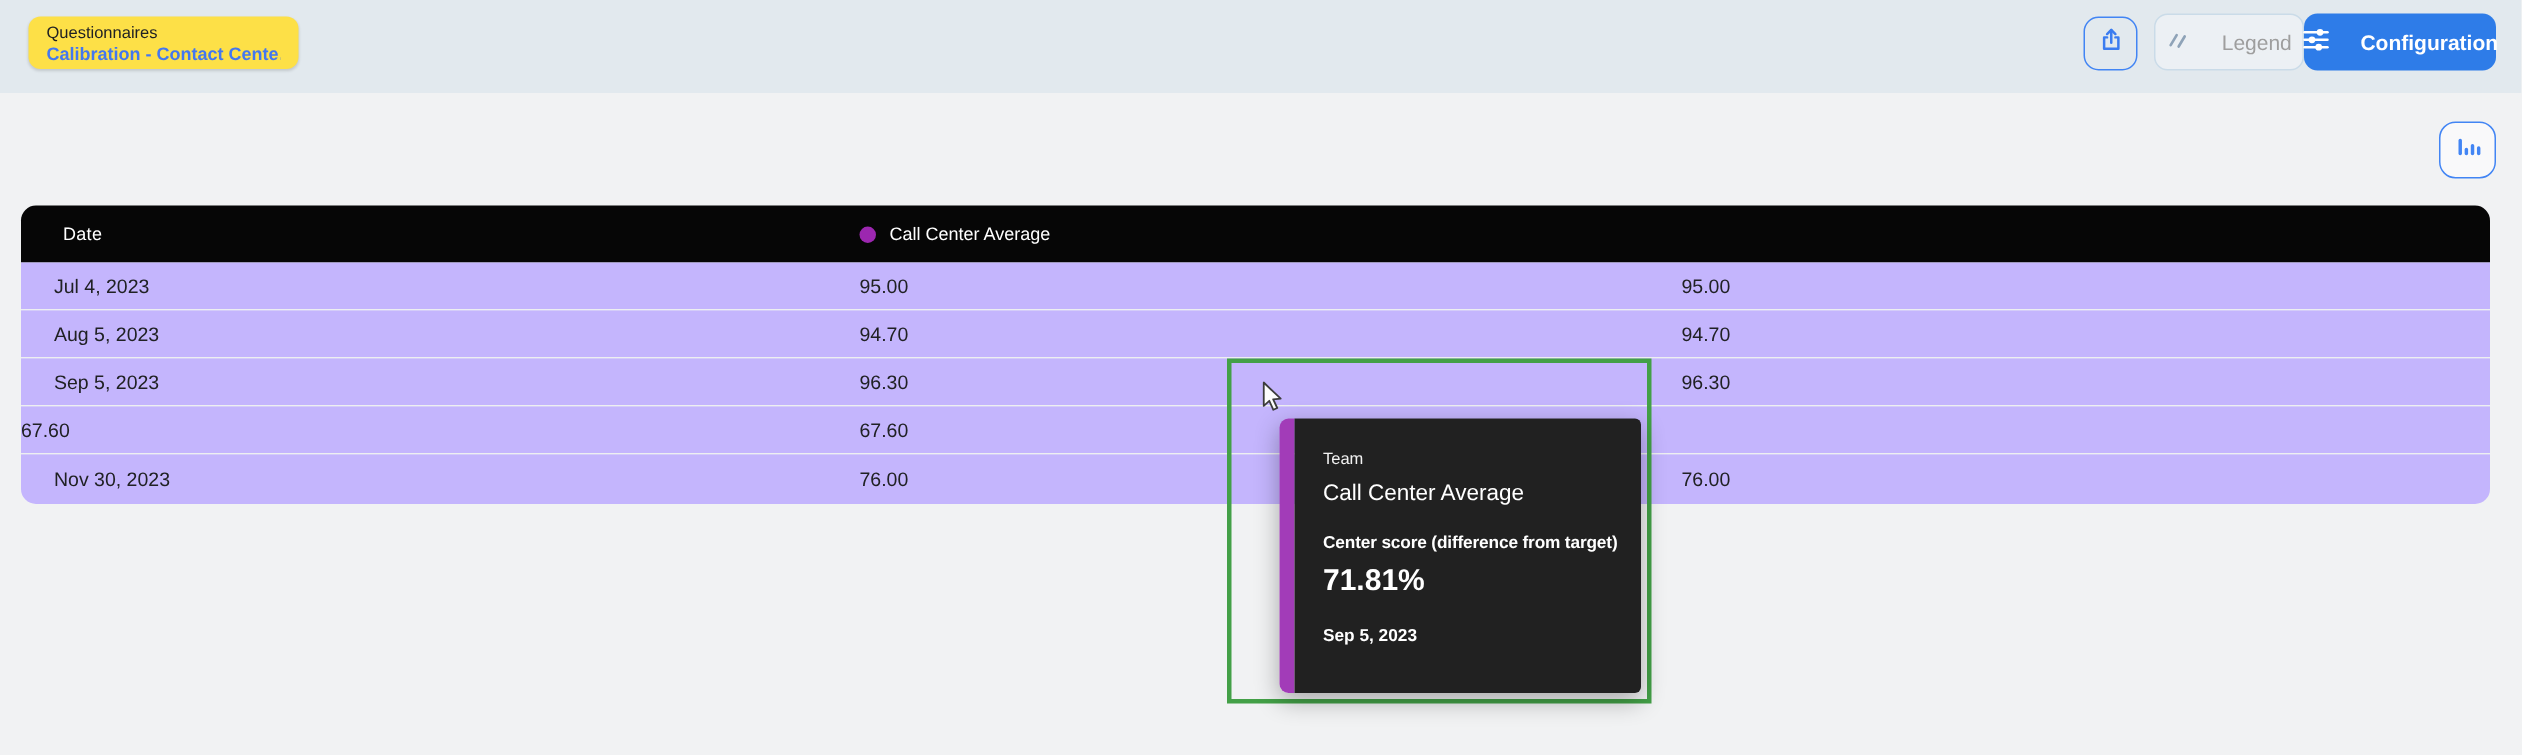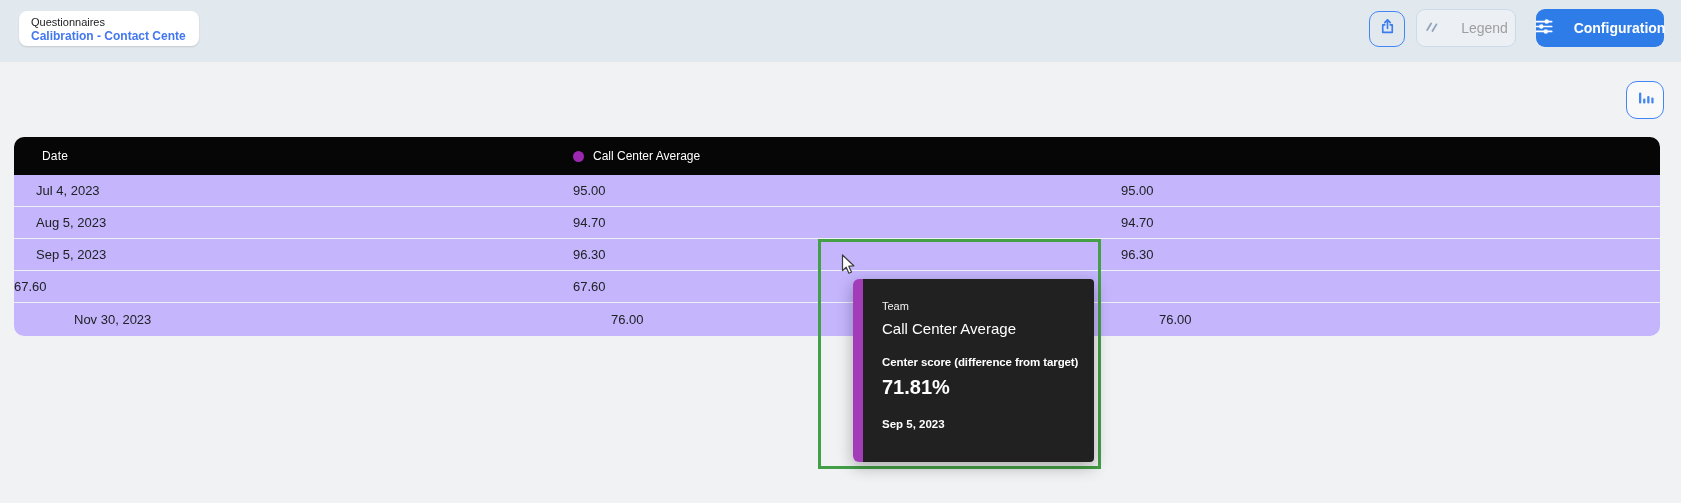--- a/index.html
+++ b/index.html
@@ -13,21 +13,21 @@
   }
 
   
   .topbar {
     position:absolute; top:0; left:0; width:1681px; height:62px;
     background:#e2e9ee;
   }
   .crumb-card {
     position:absolute; left:19px; top:11px;
     width:180px; height:35px;
-    background:#ffffff; border-radius:8px;
+    background:#fde047; border-radius:8px;
     box-shadow:0 1px 2px rgba(0,0,0,0.14);
     padding:4px 12px;
     overflow:hidden;
   }
   .crumb-section { font-size:11px; line-height:14px; color:#202124; white-space:nowrap; }
   .crumb-current {
     font-size:12px; line-height:14px; font-weight:700; color:#4377f0;
     white-space:nowrap; overflow:hidden; cursor:pointer;
   }
 
@@ -48,21 +48,21 @@
     font-family:"Liberation Sans", sans-serif;
     font-size:14px; cursor:pointer; border:none;
   }
   .btn-legend {
     width:100px; margin-left:11px;
     background:rgba(255,255,255,0.35);
     border:1px solid #cadbe8;
     color:#9e9e9e; font-weight:400;
   }
   .btn-config {
-    width:128px; margin-left:20px;
+    width:128px; 
     background:#2e7ce8; color:#ffffff; font-weight:700;
   }
 
   
   .chart-toggle {
     position:absolute; left:1626px; top:81px;
     width:38px; height:38px;
     border:1.5px solid #4285f4; border-radius:11px;
     background:rgba(255,255,255,0.55);
     display:flex; align-items:center; justify-content:center;
@@ -81,21 +81,21 @@
   .t-head .c-date { padding-left:28px; letter-spacing:0.2px; }
   .series-head { display:flex; align-items:center; gap:9px; }
   .dot { width:11px; height:11px; border-radius:50%; flex:0 0 auto; }
   .t-row {
     height:32px; background:#c4b5fd;
     display:grid; grid-template-columns:559px 548px 1fr;
     align-items:center;
     font-size:13px; color:#202124;
     border-bottom:1px solid #edeff1;
   }
-  .t-row:last-child { border-bottom:none; border-radius:0 0 10px 10px; height:33px;padding-left:38px; }
+  .t-row:last-child { border-bottom:none; border-radius:0 0 10px 10px; height:33px; }
   .t-row .c-date { padding-left:22px; }
 
   
   .highlight-box {
     position:absolute; left:818px; top:239px;
     width:283px; height:230px;
     border:3px solid #43a047;
     pointer-events:none;
   }
   .tooltip {

